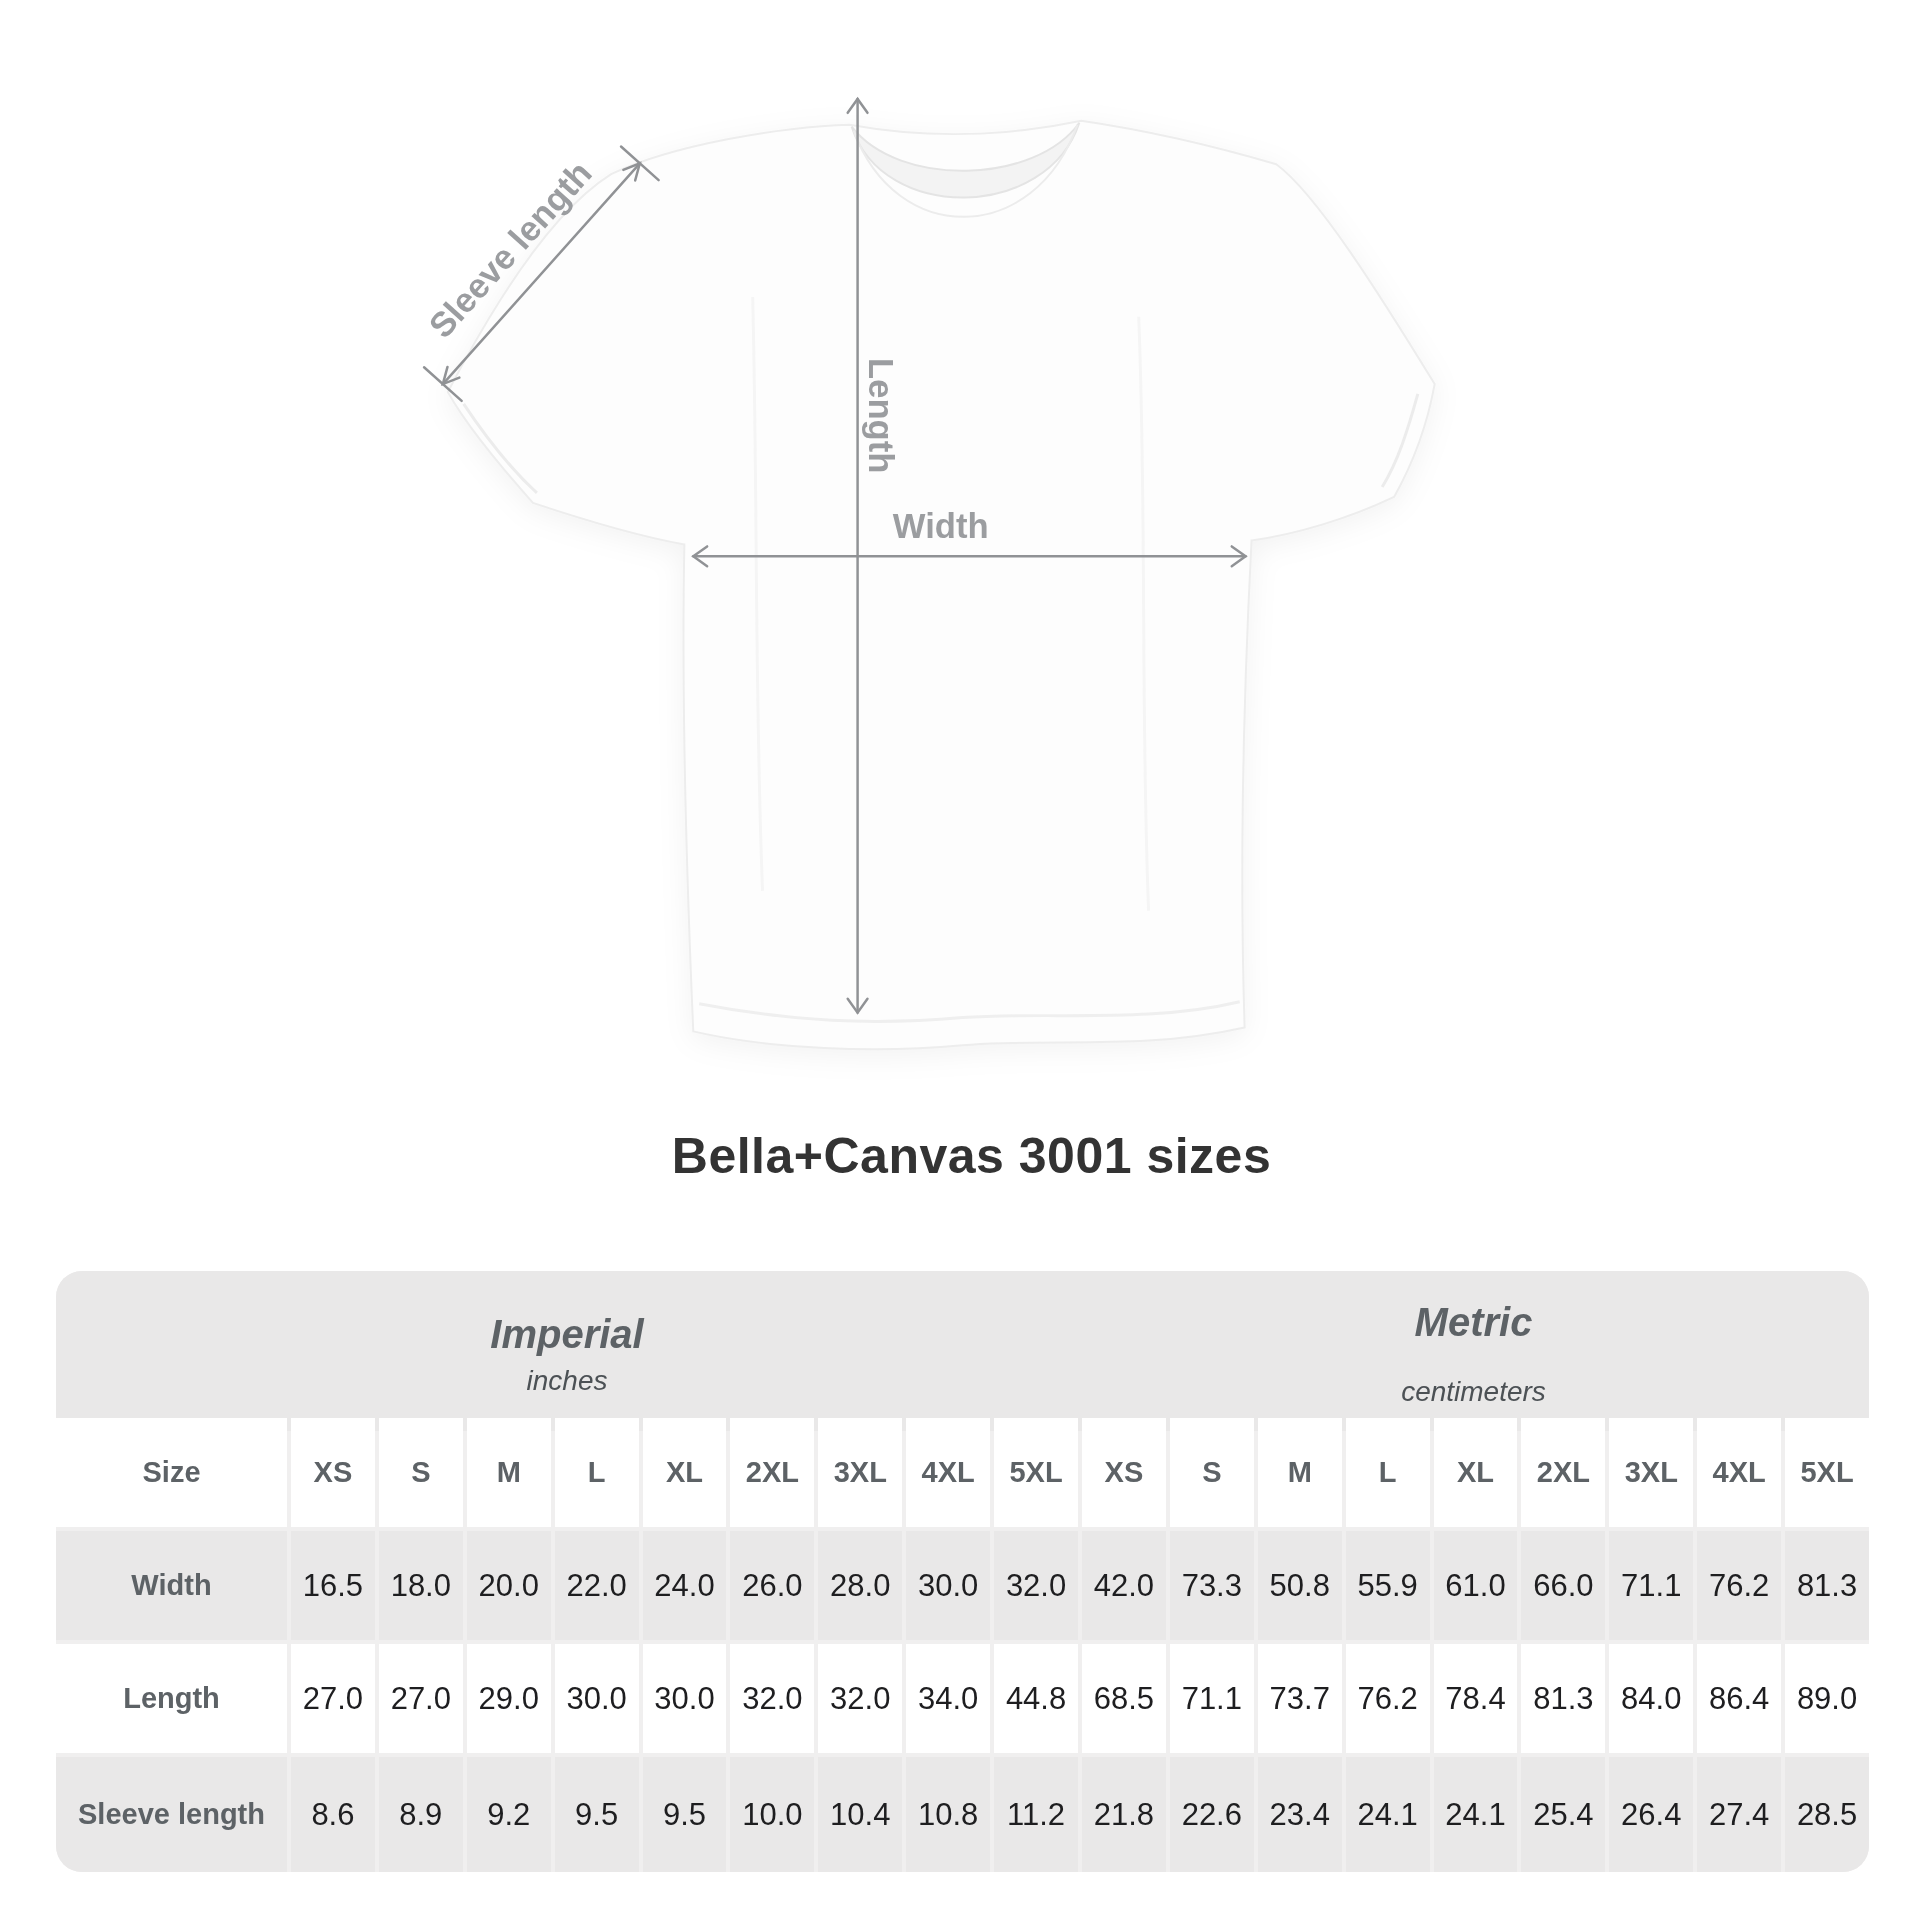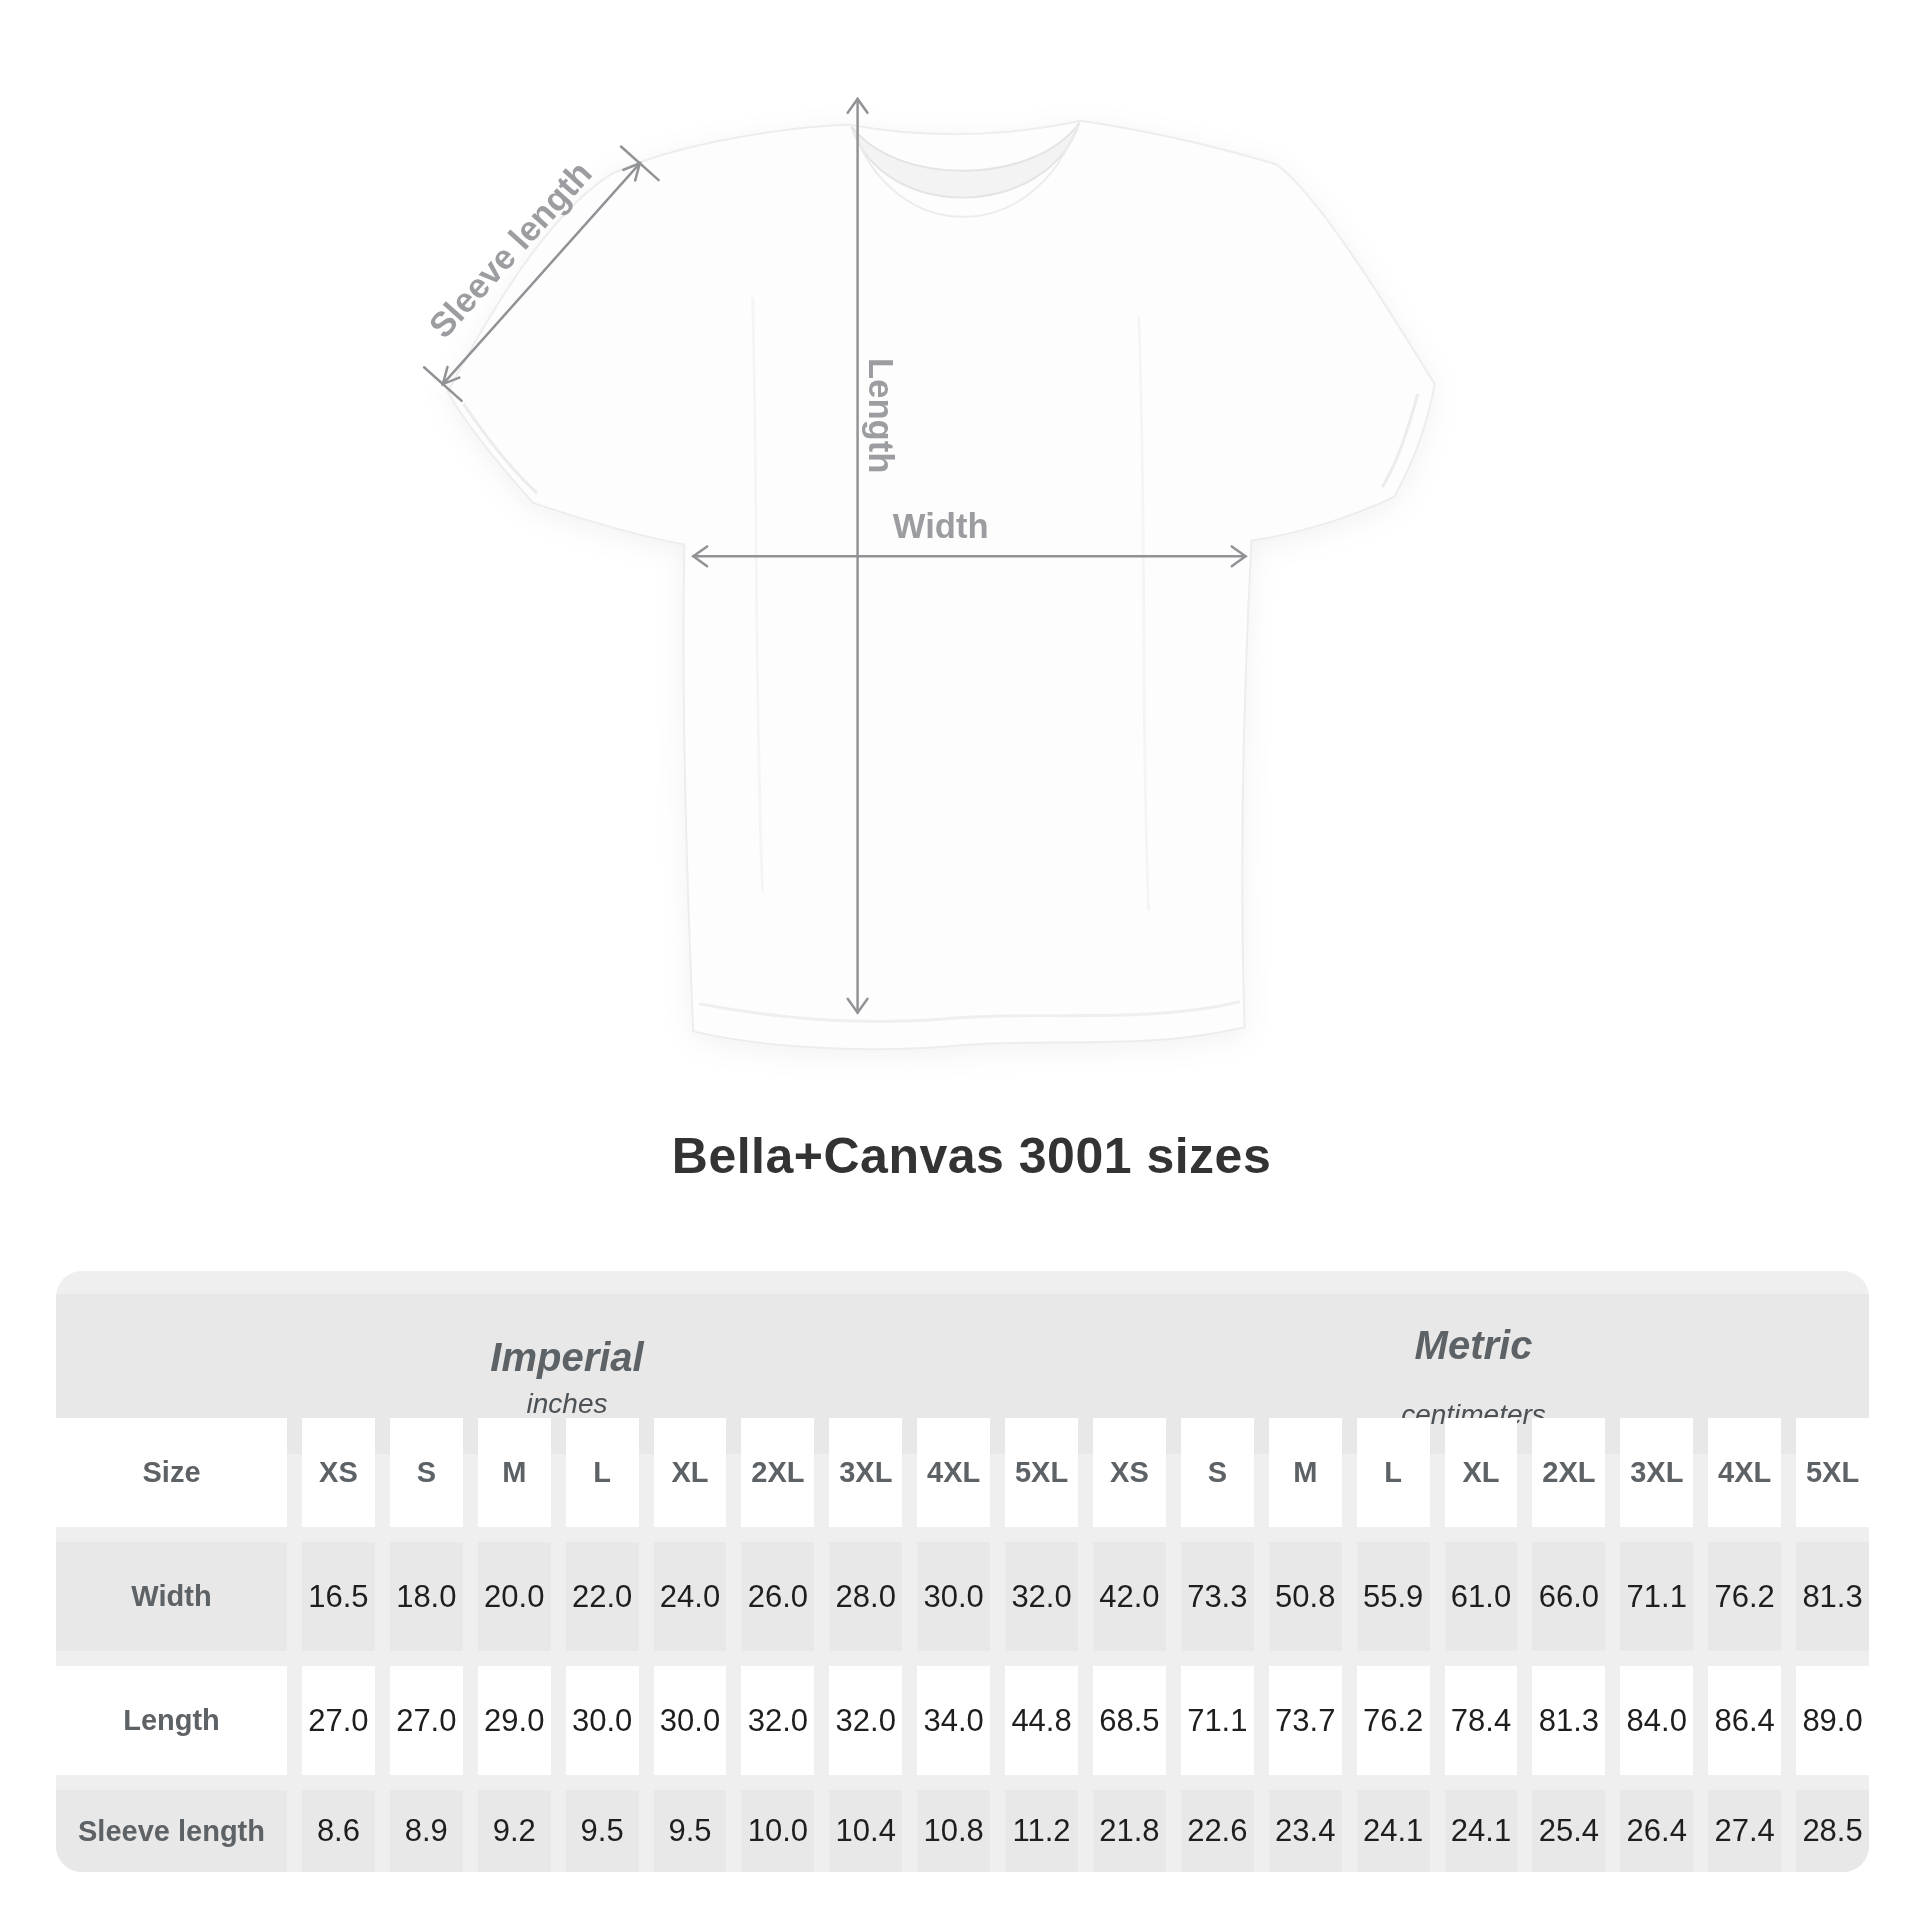--- a/index.html
+++ b/index.html
@@ -22,32 +22,32 @@
     font-size:30px;font-style:italic;color:#4e4e4e;
   }
 
   
   .table{
     position:absolute;left:56px;top:1271px;width:1813px;height:601px;
     background:#f0efef;border-radius:26px;overflow:hidden;
   }
   .band{
     position:absolute;left:0;top:0;width:100%;height:160px;
-    background:#e9e8e8;display:flex;margin-top:23px;
+    background:#e9e8e8;display:flex;
   }
   .band-sec{display:flex;flex-direction:column;align-items:center;justify-content:center;padding-top:6px;}
   .band-sec.imperial{width:1022px;}
   .band-sec.metric{flex:1;gap:23px;}
   .band-title{font-size:40px;font-weight:bold;font-style:italic;color:#5d6266;}
   .band-sub{font-size:28px;font-style:italic;color:#4c5155;margin-top:8px;}
 
   .grid{
     position:absolute;left:0;top:147px;right:0;bottom:0;
     display:grid;grid-template-columns:231px repeat(18,1fr);
-    grid-template-rows:109px 109px 109px 1fr;gap:15px;
+    grid-template-rows:109px 109px 109px 1fr;gap:4px;
   }
   .cell{
     background:#ffffff;display:flex;align-items:center;justify-content:center;
     font-size:31px;color:#1e1e20;
   }
   .cell.shade{background:#e9e8e8;}
   .rowlabel,.sizehead{font-weight:bold;color:#5d6266;font-size:29px;}
 </style>
 </head>
 <body>

